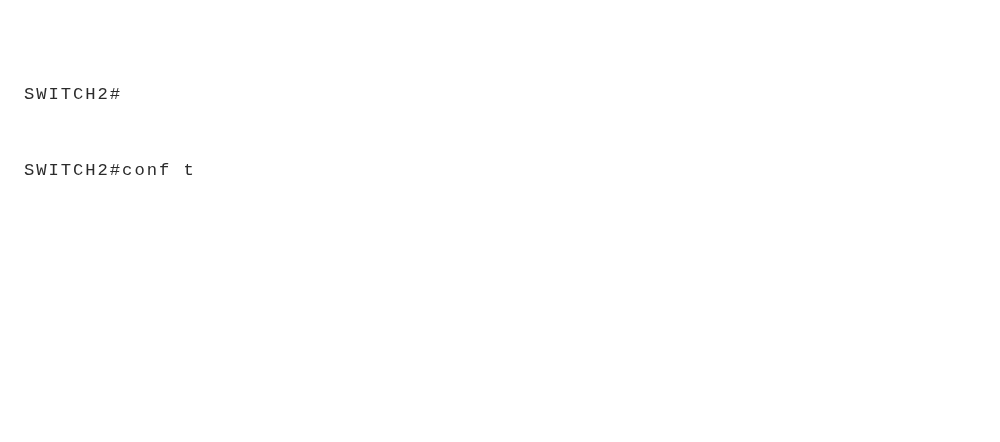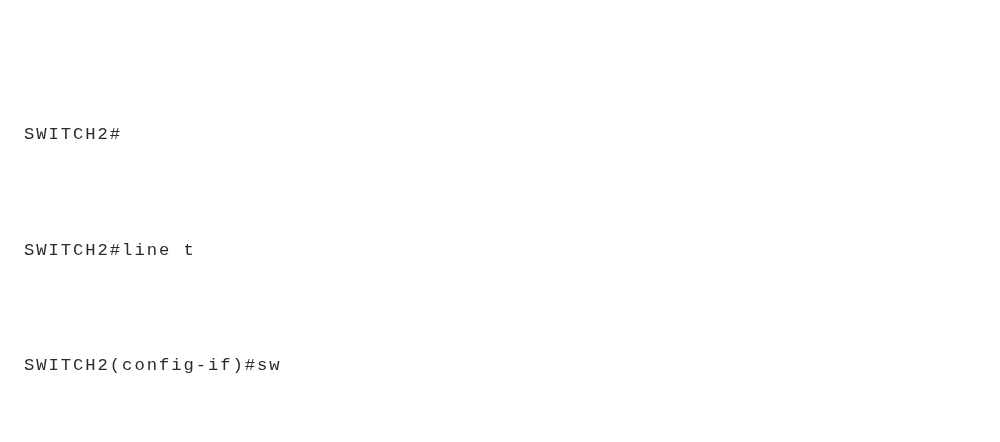--- a/index.html
+++ b/index.html
@@ -25,32 +25,30 @@
     line-height: 25.1px;
     letter-spacing: 1.95px;
     color: #2b2b2b;
     white-space: pre;
     -webkit-font-smoothing: antialiased;
   }
   .term-line {
     white-space: pre;
     height: 25.1px;
     color: #2b2b2b;
-    margin-top: 40px;
   }
 </style>
 </head>
 <body>
 
 <div id="terminal-screen">
   <div id="terminal-output">
 
     <div class="term-line">SWITCH2#</div>
-    <div class="term-line">SWITCH2#line t</div>
-    <div class="term-line">SWITCH2(config-if)#sw</div>
+    <div class="term-line">SWITCH2#conf t</div>
     
     
     
     
 
     
     
     
     
     

